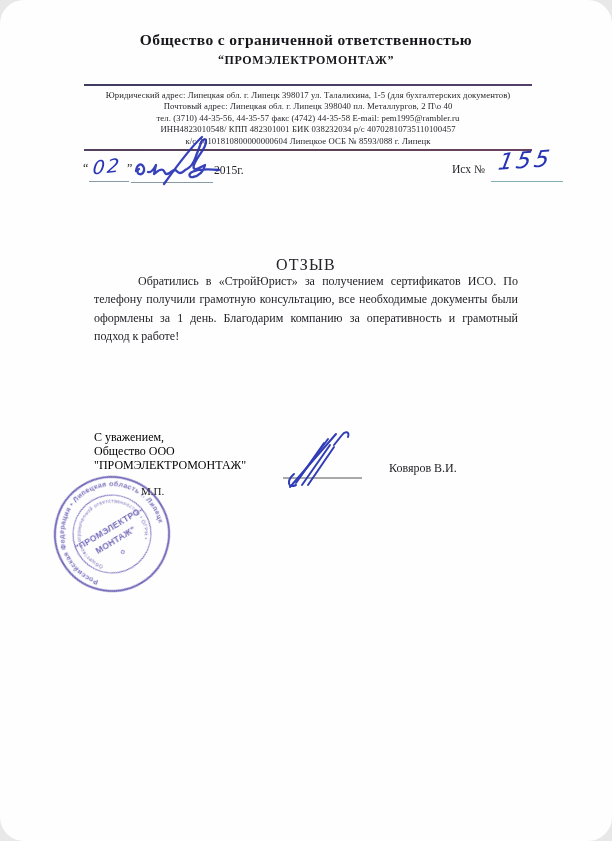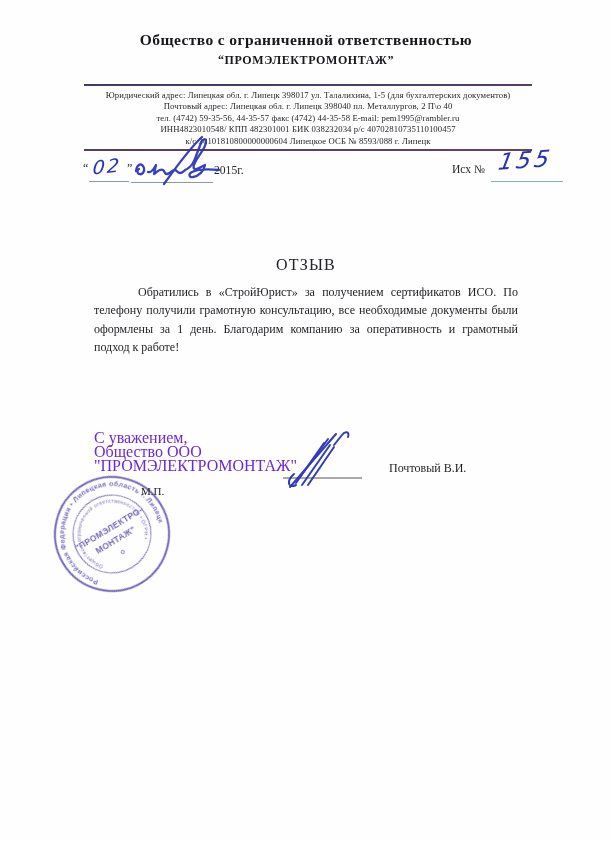--- a/index.html
+++ b/index.html
@@ -4,20 +4,21 @@
 <style>
   html,body{margin:0;padding:0;background:#e8e8e8;}
   .page{
     position:relative;
     width:612px;height:841px;
     margin:0 auto;
     background:#fefefe;
     font-family:"Liberation Serif", serif;
     color:#232329;
     overflow:hidden;
+    border-radius:24px;
   }
   .abs{position:absolute;}
 
   
   .org-header{left:0;top:30px;width:612px;text-align:center;font-weight:bold;color:#17171c;}
   .org-type{font-size:15.5px;letter-spacing:.4px;line-height:20px;}
   .org-name{font-size:12px;letter-spacing:.6px;line-height:20px;}
 
   .rule1{left:84px;top:84px;width:448px;height:2px;
     background:linear-gradient(90deg,#3f3c62,#4a3e66 60%,#55406a);}
@@ -38,25 +39,25 @@
   .year{left:214px;top:164px;}
   .out-label{left:452px;top:163px;}
   .uline{height:1.3px;background:#8a9aa4;}
   .uline-day{left:89px;top:181px;width:40px;}
   .uline-month{left:131px;top:182px;width:82px;}
   .uline-num{left:491px;top:181px;width:72px;background:#84b0b4;}
 
   
   .review-title{left:94px;top:256px;width:424px;text-align:center;
     font-size:16px;letter-spacing:1.2px;color:#232329;}
-  .review-text{left:94px;top:283px;width:424px;
+  .review-text{left:94px;top:272px;width:424px;
     font-size:12px;line-height:18.3px;text-align:justify;text-indent:44px;color:#232329;}
 
   
-  .sig-block{left:94px;top:431px;font-size:16px;line-height:13.8px;color:#6d28d9;}
+  .sig-block{left:94px;top:431px;font-size:12px;line-height:13.8px;color:#000000;}
   .sig-name{left:389px;top:461px;font-size:12px;color:#232329;}
   .mp-label{left:95px;top:485px;font-size:11px;z-index:5;color:#232329;margin-left:46px;}
 
   .sig-svg{left:276px;top:427px;z-index:3;}
   .month-svg{left:130px;top:131px;z-index:3;}
 
   
   .stamp{left:30px;top:452px;width:164px;height:164px;
     transform:rotate(-31deg);opacity:.88;filter:blur(.2px);z-index:2;}
   .stamp text{fill:#6156b0;}
@@ -72,21 +73,21 @@
   <div class="abs org-header">
     <div class="org-type">Общество  с ограниченной ответственностью</div>
     <div class="org-name">“ПРОМЭЛЕКТРОМОНТАЖ”</div>
   </div>
 
   <div class="abs rule1"></div>
 
   <div class="abs requisites">
     <div>Юридический адрес: Липецкая обл. г. Липецк 398017  ул. Талалихина, 1-5 (для бухгалтерских документов)</div>
     <div>Почтовый адрес: Липецкая обл. г. Липецк 398040 пл. Металлургов, 2 П\о 40</div>
-    <div>тел.  (4742) 59-35-56,  44-35-57 факс (4742) 44-35-58 E-mail: pem1995@rambler.ru</div>
+    <div>тел.  (3710) 44-35-56,  44-35-57 факс (4742) 44-35-58 E-mail: pem1995@rambler.ru</div>
     <div>ИНН4823010548/ КПП 482301001  БИК 038232034 р/с 40702810735110100457</div>
     <div>к/с 30101810800000000604 Липецкое ОСБ № 8593/088 г. Липецк</div>
   </div>
 
   <div class="abs rule2"></div>
 
   <span class="abs printed q-open">“</span>
   <span class="abs hand hand-day">02</span>
   <span class="abs printed q-close">”</span>
 
@@ -125,21 +126,21 @@
       <path d="M20,58 C12,62 10,54 18,47"></path>
       <path d="M14,60 L60,7"></path>
       <path d="M20,56 L48,16"></path>
       <path d="M26,58 L54,18"></path>
       <path d="M32,58 L58,20"></path>
       <path d="M58,18 L66,8 C69,4 74,4 72,10"></path>
       <path d="M24,50 L52,12"></path>
     </g>
   </svg>
 
-  <span class="abs sig-name">Почтовый В.И.</span>
+  <span class="abs sig-name">Ковяров В.И.</span>
   <span class="abs mp-label">М.П.</span>
 
   <svg class="abs stamp" viewBox="0 0 164 164">
     <defs>
       <path id="ring1path" d="M 48 116 A 48 48 0 1 1 116 116"></path>
       <path id="ring2path" d="M 59 105 A 32 32 0 1 1 105 105"></path>
     </defs>
     <circle cx="82" cy="82" r="57" fill="none" stroke="#6156b0" stroke-width="2"></circle>
     <circle cx="82" cy="82" r="39" fill="none" stroke="#6156b0" stroke-width="1"></circle>
     <text class="ring1">

